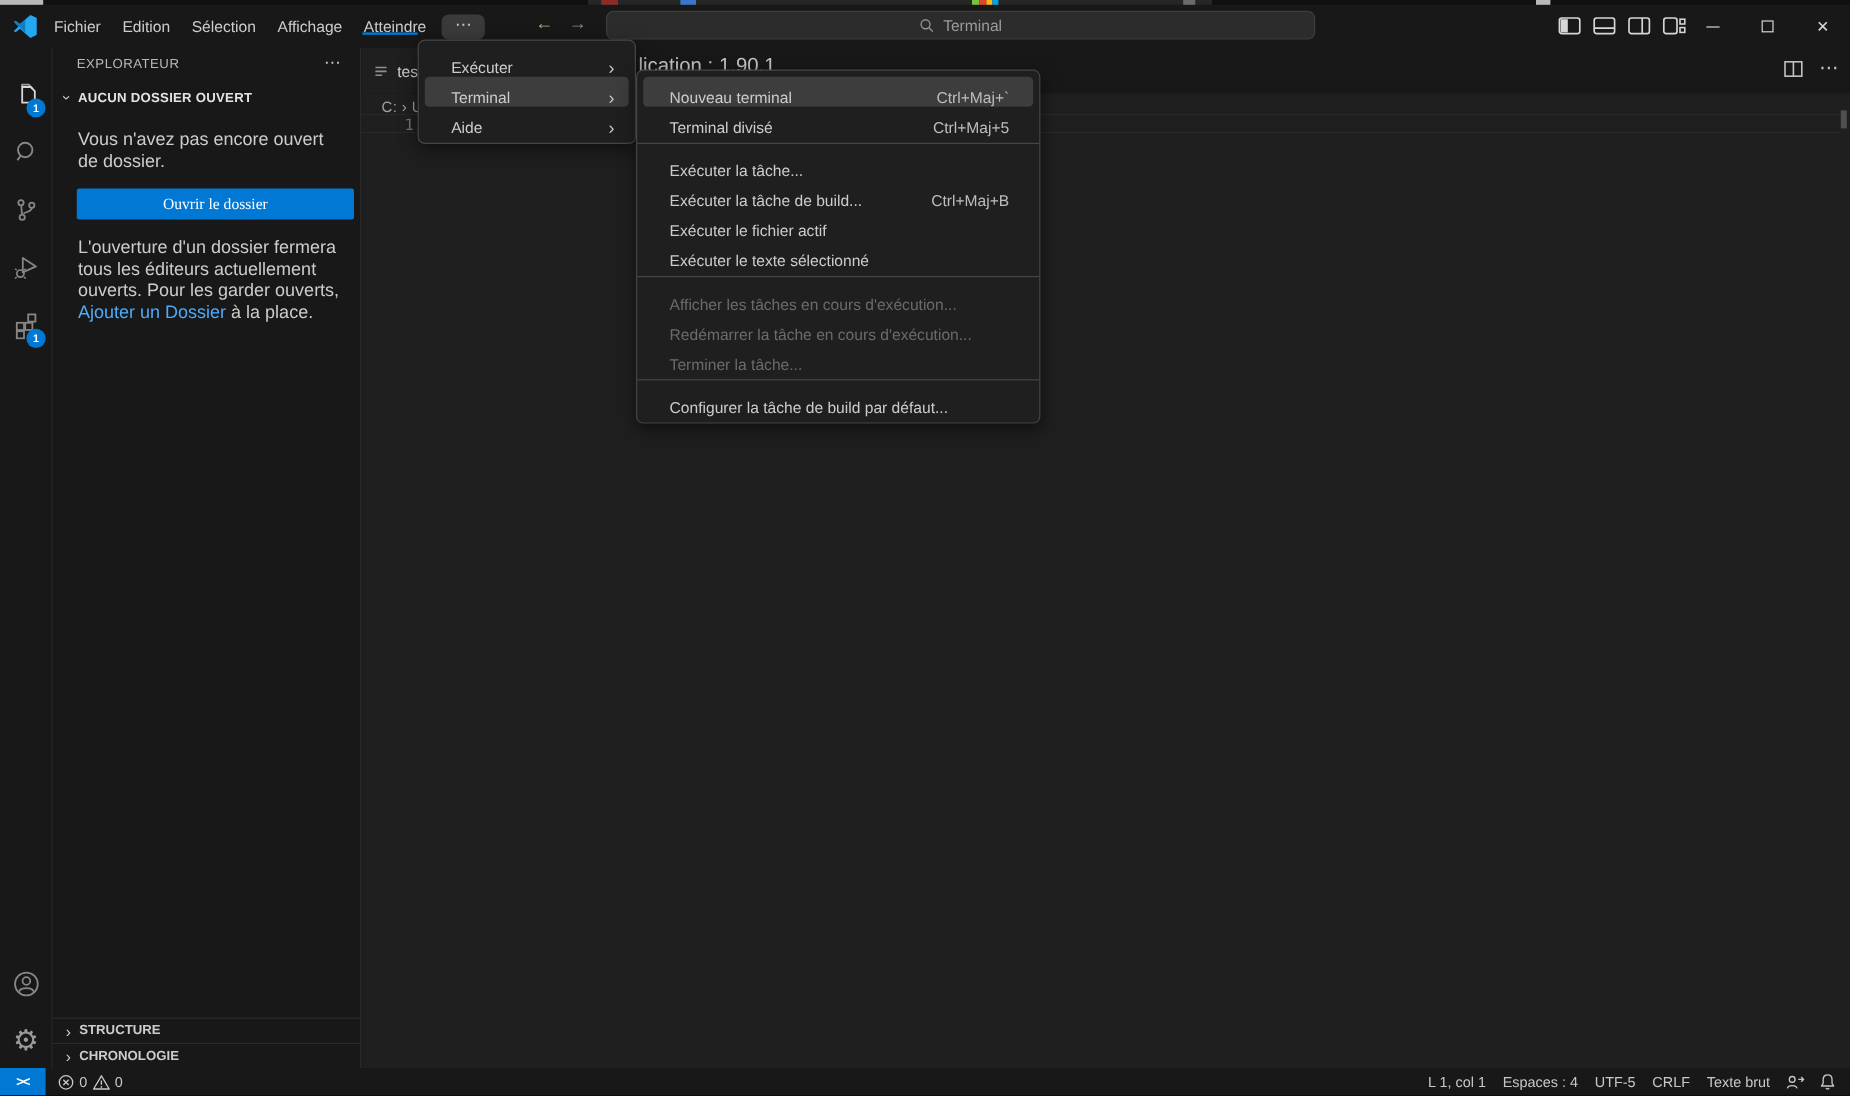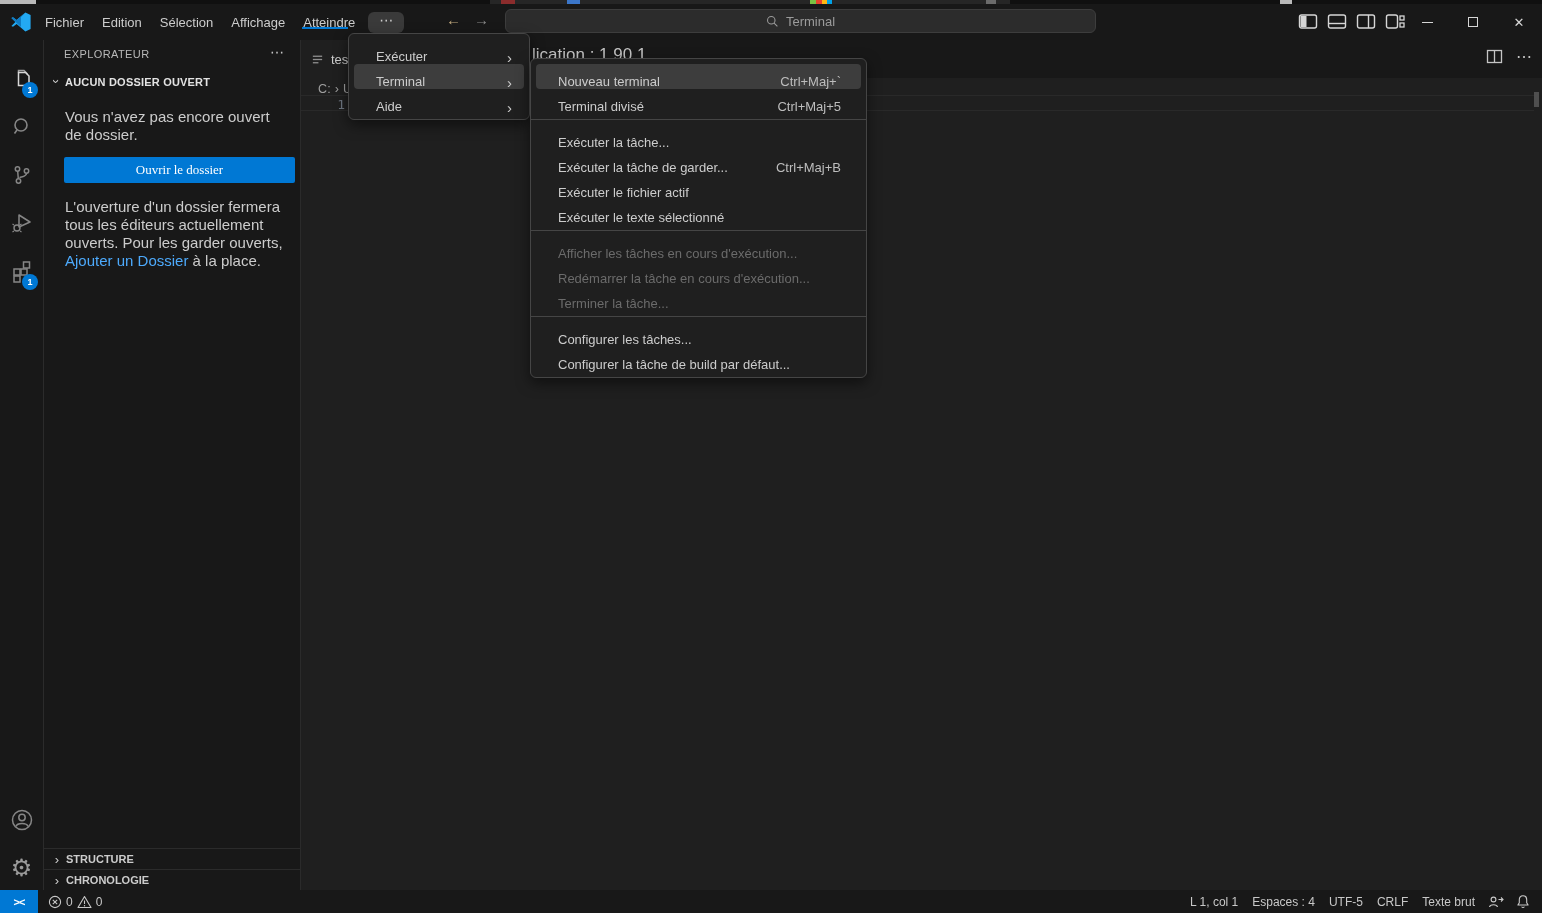--- a/index.html
+++ b/index.html
@@ -289,43 +289,40 @@
       </div>
       <div class="menu-item">
         <span class="lbl">Terminal divisé</span>
         <span class="sc">Ctrl+Maj+5</span>
       </div>
       <div class="menu-sep"></div>
       <div class="menu-item">
         <span class="lbl">Exécuter la tâche...</span>
       </div>
       <div class="menu-item">
-        <span class="lbl">Exécuter la tâche de garder...</span>
+        <span class="lbl">Exécuter la tâche de build...</span>
         <span class="sc">Ctrl+Maj+B</span>
       </div>
       <div class="menu-item">
         <span class="lbl">Exécuter le fichier actif</span>
       </div>
       <div class="menu-item">
         <span class="lbl">Exécuter le texte sélectionné</span>
       </div>
       <div class="menu-sep"></div>
       <div class="menu-item disabled">
         <span class="lbl">Afficher les tâches en cours d'exécution...</span>
       </div>
       <div class="menu-item disabled">
         <span class="lbl">Redémarrer la tâche en cours d'exécution...</span>
       </div>
       <div class="menu-item disabled">
         <span class="lbl">Terminer la tâche...</span>
       </div>
       <div class="menu-sep"></div>
-      <div class="menu-item">
-        <span class="lbl">Configurer les tâches...</span>
-      </div>
       <div class="menu-item">
         <span class="lbl">Configurer la tâche de build par défaut...</span>
       </div>
     </div>
 
   <div class="statusbar">
     <div class="remote">&gt;&lt;</div>
     <div class="problems">
       <svg width="14" height="14" viewBox="0 0 14 14">
         <circle cx="7" cy="7" r="5.6" fill="none" stroke="#c8c8c8" stroke-width="1.1"></circle>

